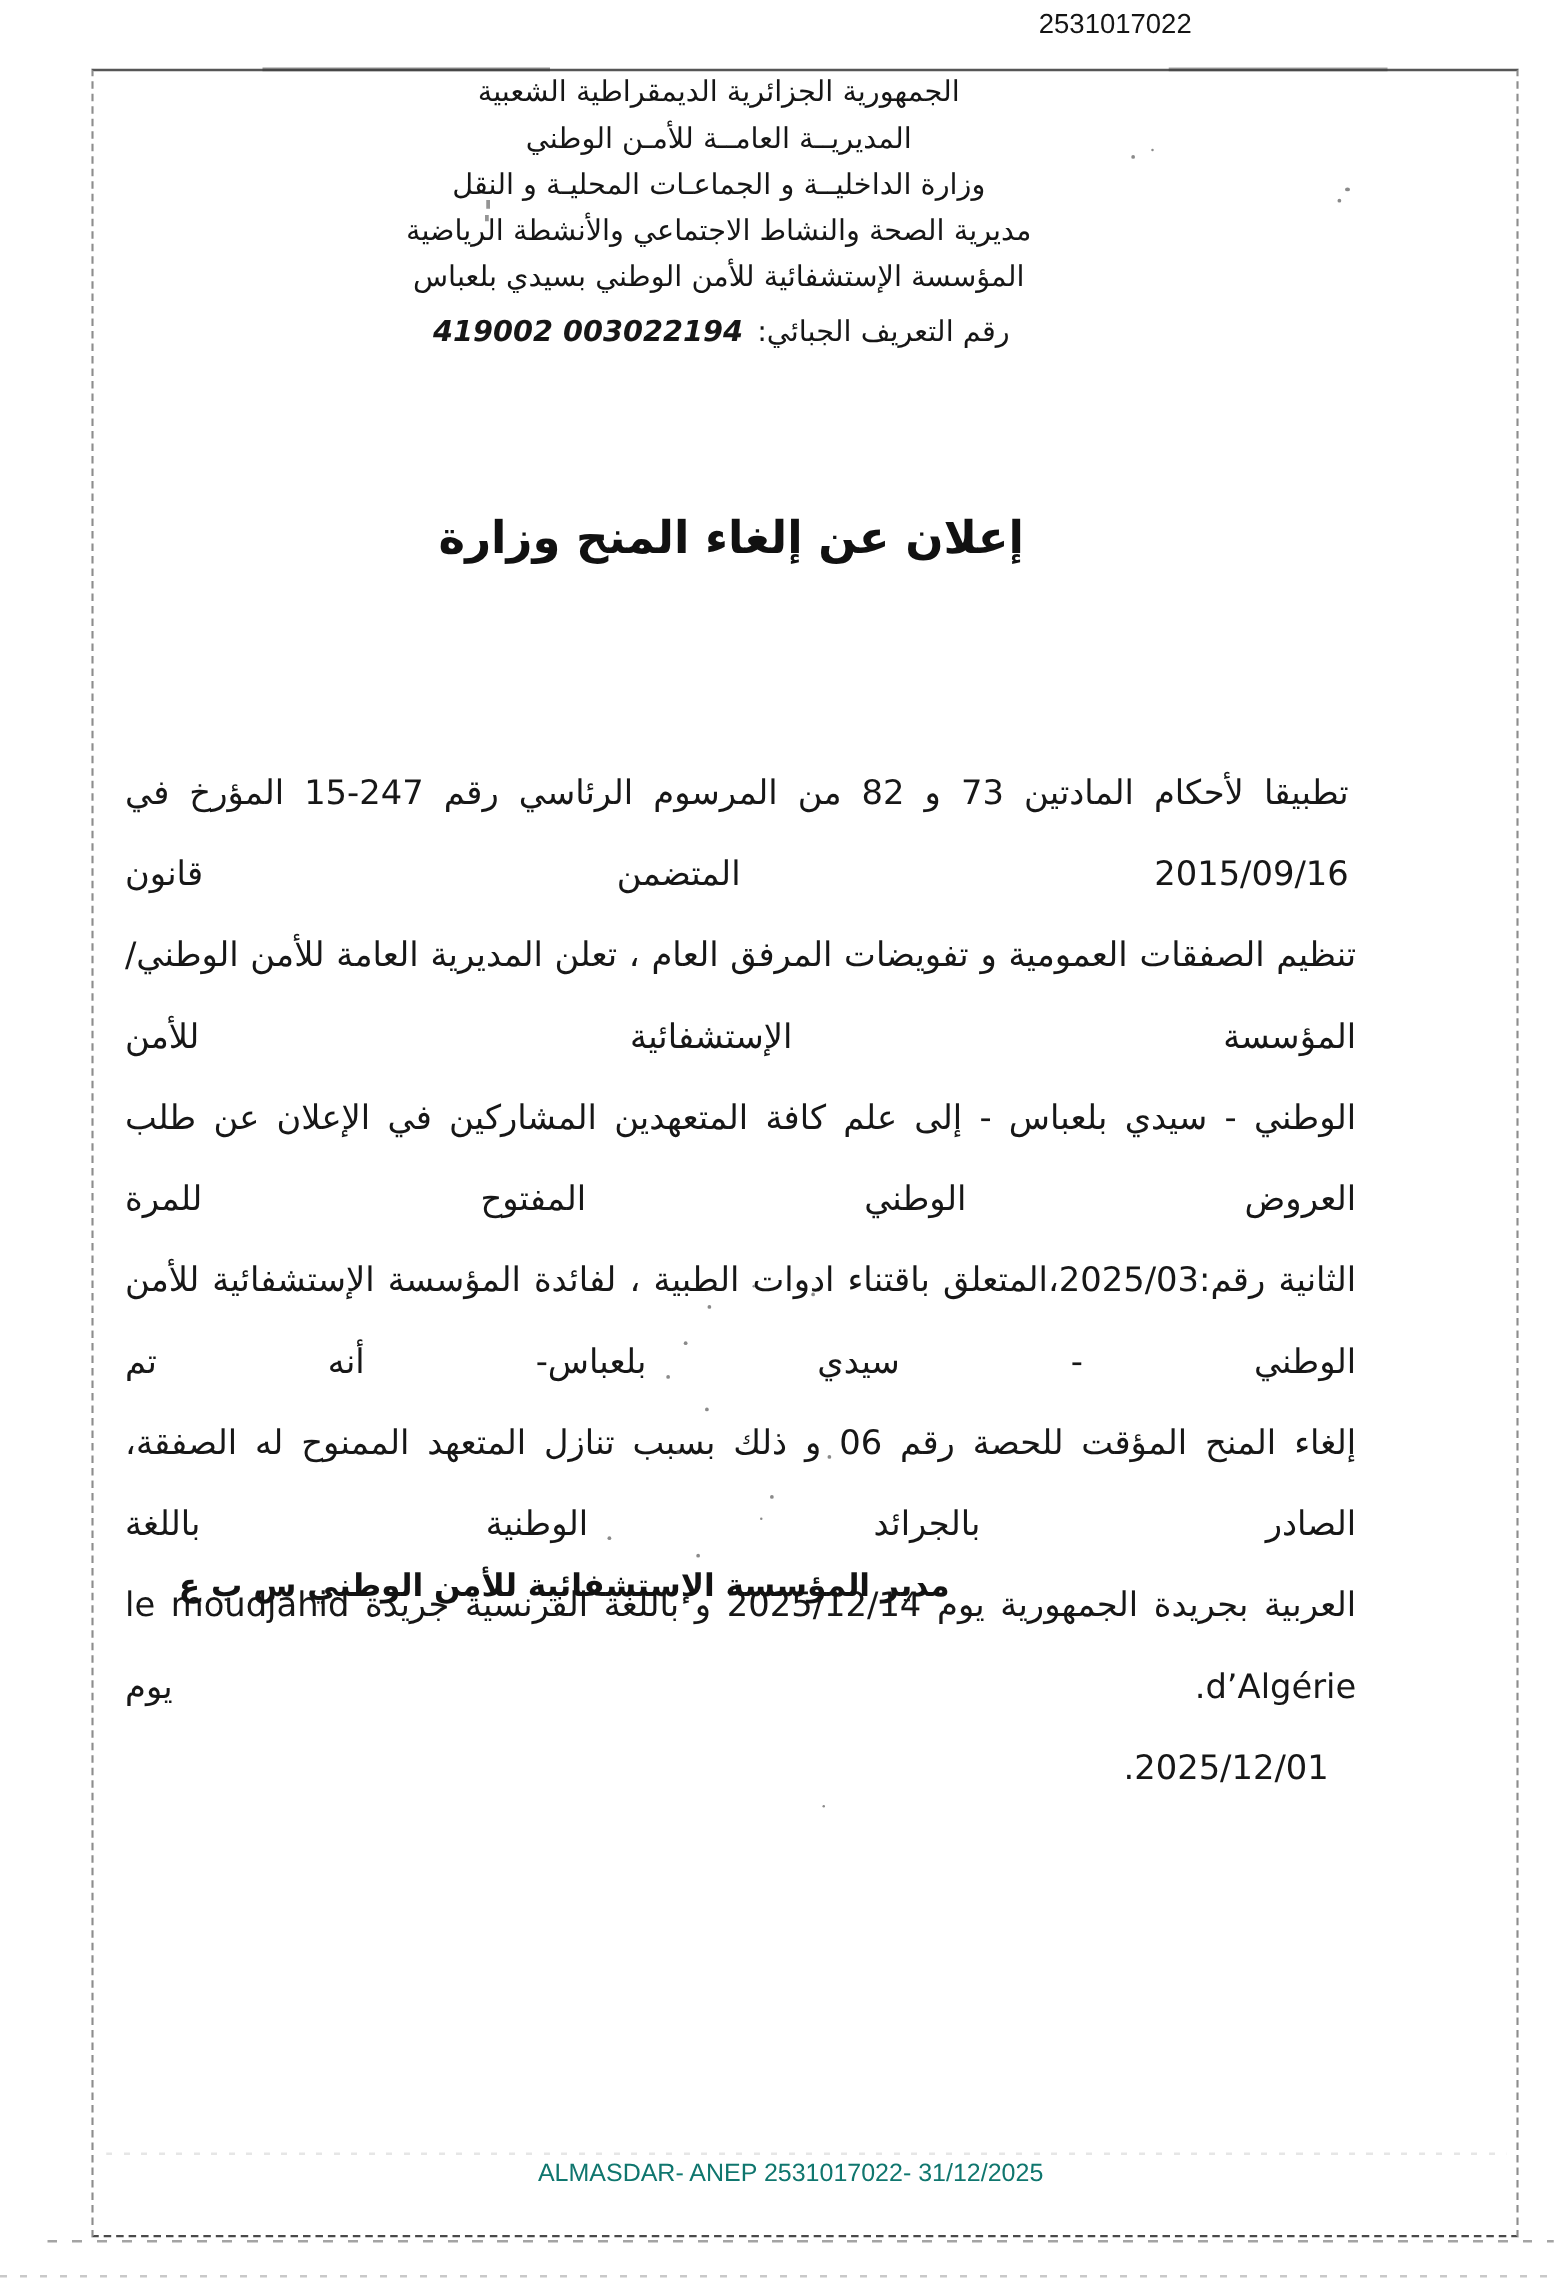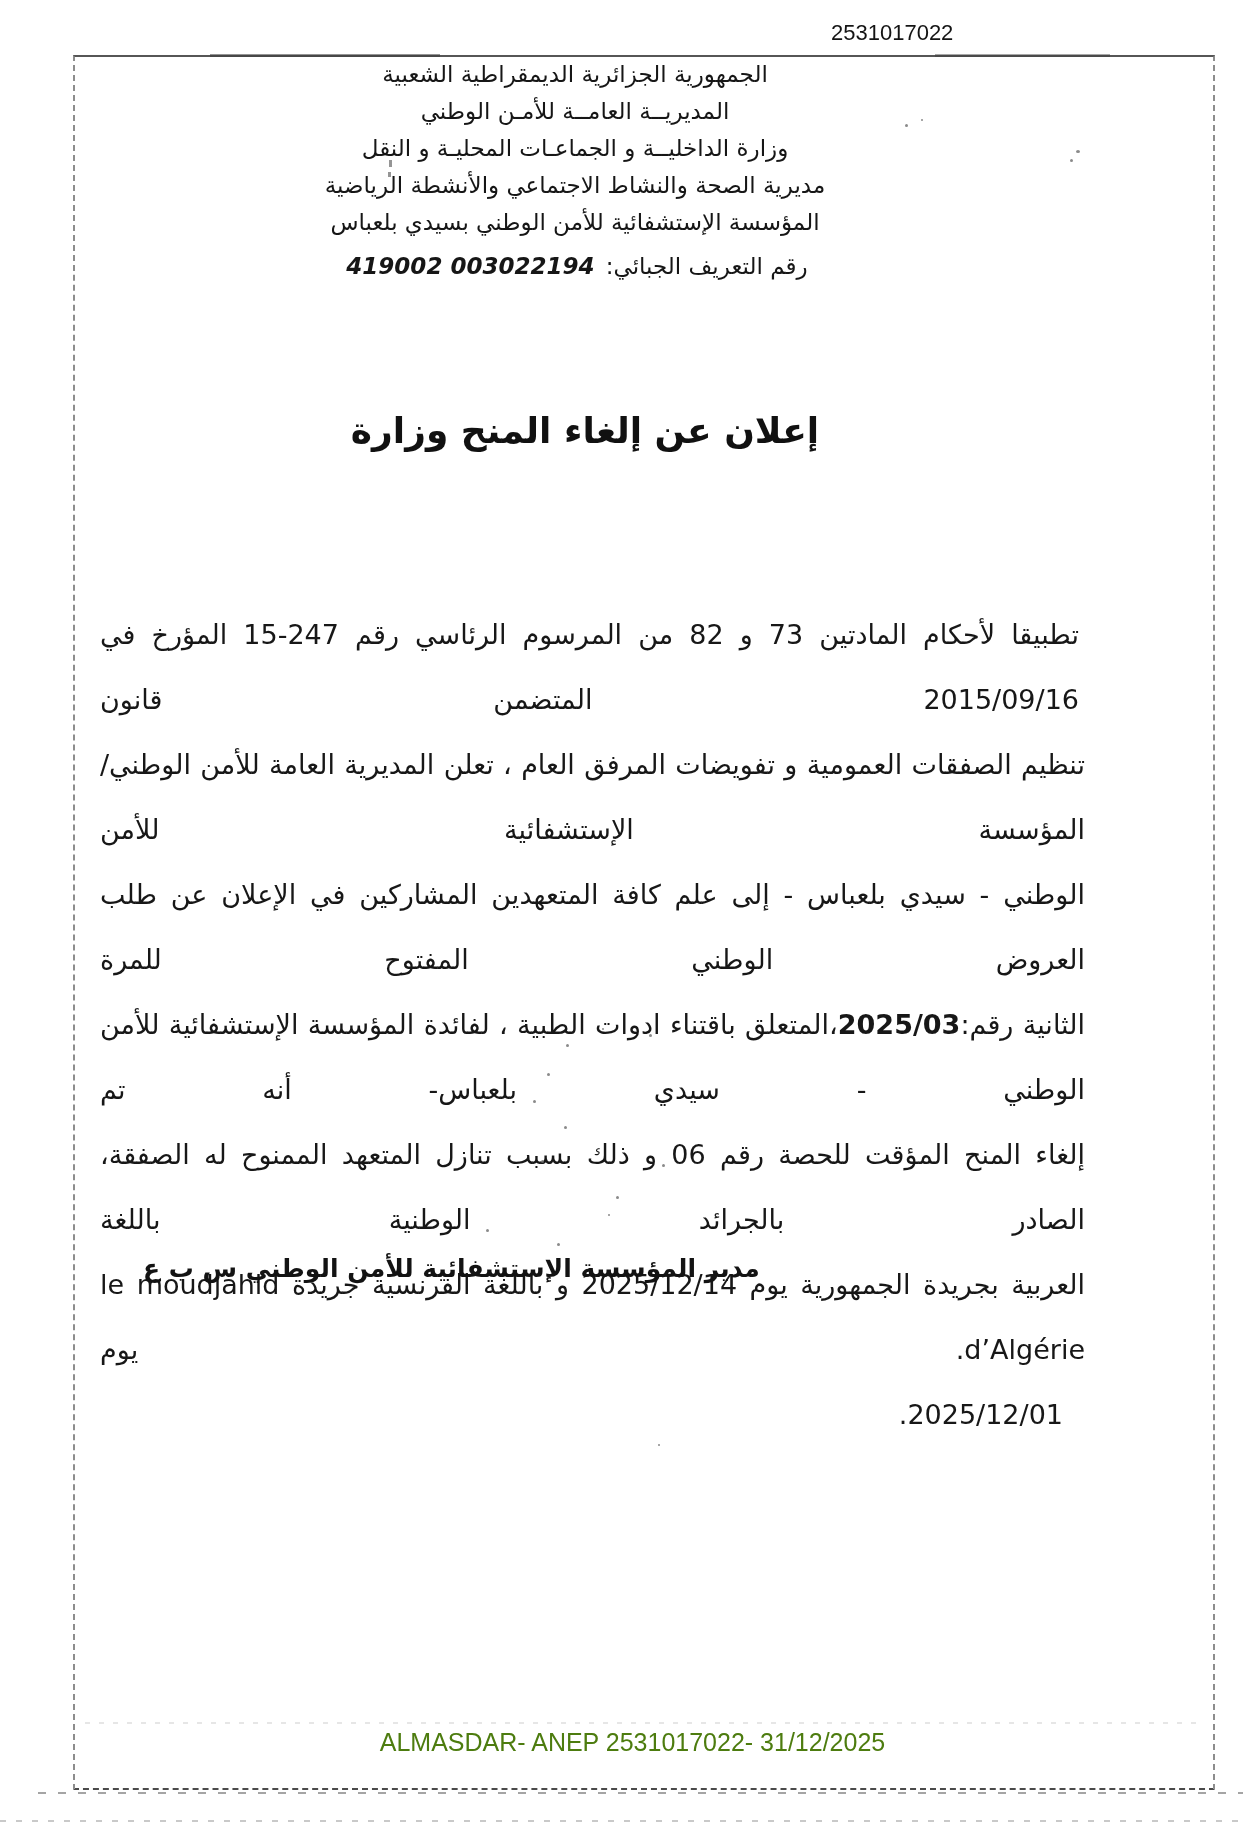--- a/index.html
+++ b/index.html
@@ -12,21 +12,20 @@
     font-family: "DejaVu Sans", sans-serif;
     overflow: hidden;
   }
   .top-ref {
     position: absolute;
     left: 831px;
     top: 6px;
     font-family: "Liberation Sans", sans-serif;
     font-size: 22px;
     color: #141414;
-    margin-top: 14px;
   }
   .frame {
     position: absolute;
     left: 73px;
     top: 55px;
     width: 1138px;
     height: 1731px;
     border-top: 2px solid #565656;
     border-left: 2px dashed #8d8d8d;
     border-right: 2px dashed #8d8d8d;
@@ -64,40 +63,40 @@
     top: 602px;
     width: 985px;
     direction: rtl;
     font-size: 27px;
     line-height: 65px;
     color: #171717;
   }
   .bl { text-align: justify; text-align-last: justify; text-justify: inter-word; }
   .bl-first { padding-right: 6px; }
   .bl-last { text-align: right; text-align-last: auto; padding-right: 22px; }
-  .bold { font-weight: bold; }
+  .bold { font-weight: normal; }
   .signature {
     position: absolute;
     left: 143px;
     top: 1254px;
     direction: rtl;
     font-size: 25px;
     font-weight: bold;
     color: #131313;
     white-space: nowrap;
   }
   .footer {
     position: absolute;
     left: 20px;
     top: 1728px;
     width: 1225px;
     text-align: center;
     font-family: "Liberation Sans", sans-serif;
-    font-size: 25px;
-    color: #4d7c0f;
+    font-size: 20px;
+    color: #0f766e;
   }
   .dot { position: absolute; background: #6d6d6d; border-radius: 50%; opacity: .8; }
   .dashlet { position: absolute; background: #7a7a7a; opacity: .8; }
   .streak { position: absolute; height: 2px; }
   .streak-a { left: 38px; top: 1792px; width: 1205px;
     background: repeating-linear-gradient(90deg, rgba(90,90,90,.55) 0 8px, transparent 8px 20px); }
   .streak-b { left: 0px; top: 1820px; width: 1245px;
     background: repeating-linear-gradient(90deg, rgba(120,120,120,.40) 0 6px, transparent 6px 16px); }
   .streak-c { left: 85px; top: 1722px; width: 1120px;
     background: repeating-linear-gradient(90deg, rgba(130,130,130,.20) 0 5px, transparent 5px 14px); }

